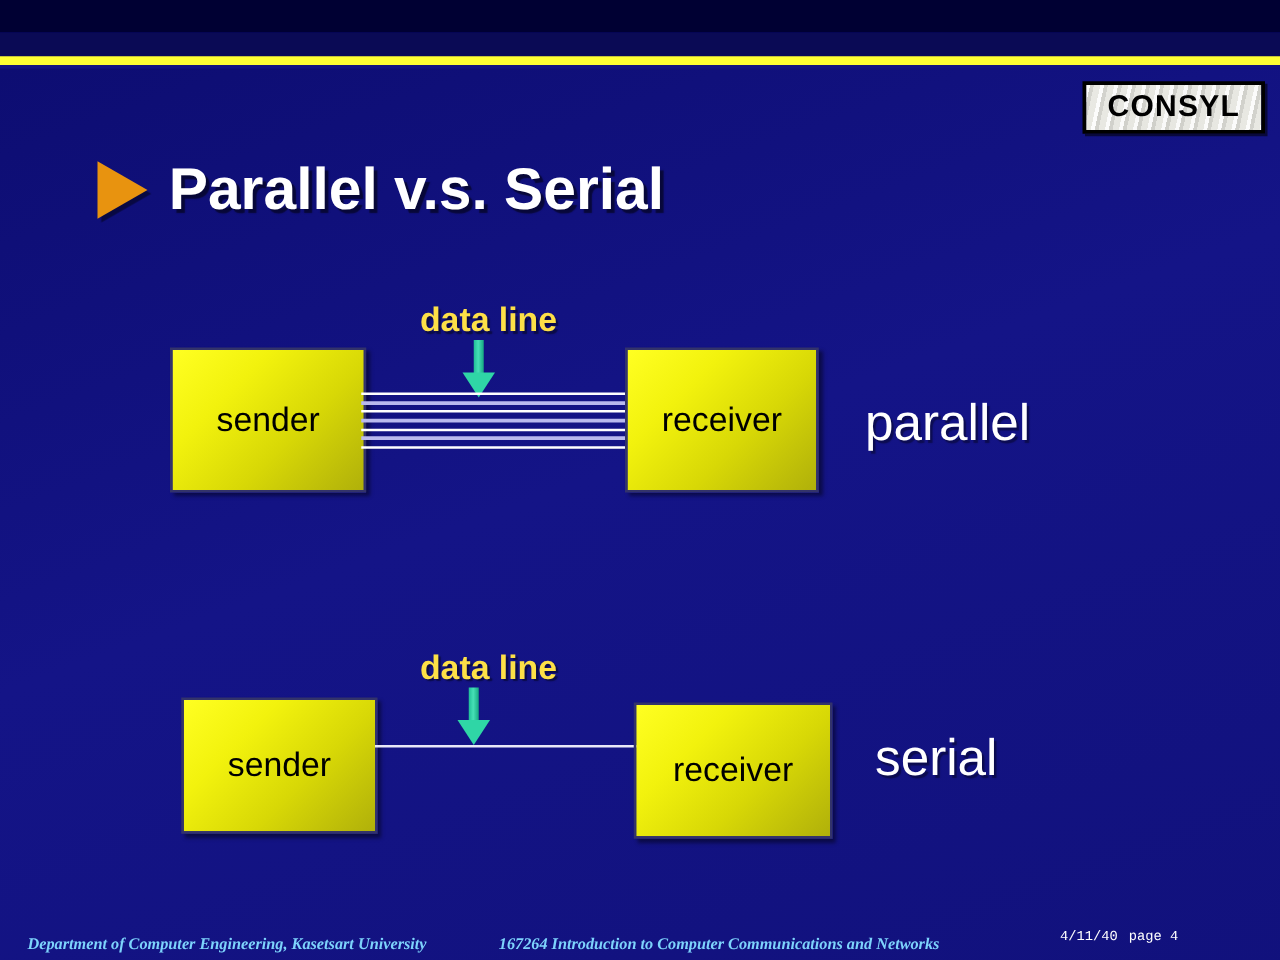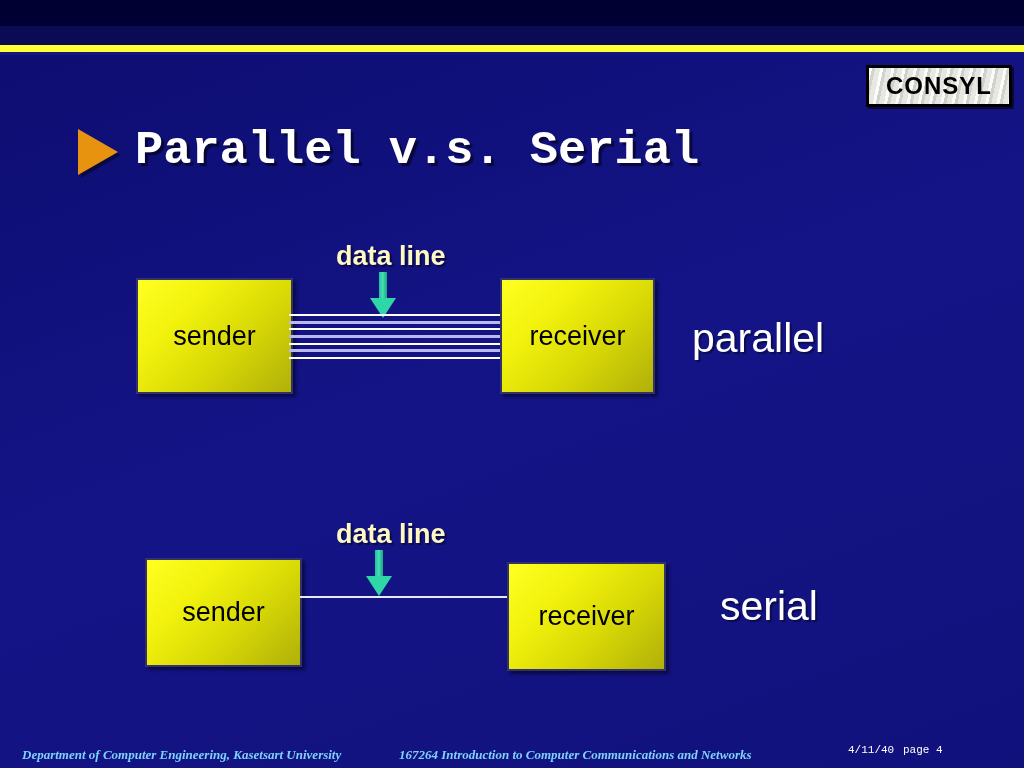--- a/index.html
+++ b/index.html
@@ -83,21 +83,21 @@
     width: 0;
     height: 0;
     border-top: 23px solid transparent;
     border-bottom: 23px solid transparent;
     border-left: 40px solid #e8930f;
     margin-right: 17px;
     margin-top: 3px;
     filter: drop-shadow(3px 3px 0 rgba(0,0,0,0.45));
   }
   .title-text {
-    font-family: Liberation Mono, monospace;
+    font-family: Liberation Sans, sans-serif;
     font-size: 47px;
     font-weight: bold;
     color: #ffffff;
     text-shadow: 3px 3px 1px rgba(0,0,0,0.55);
     white-space: nowrap;
     line-height: 1;
   }
 
   
   .node-box {
@@ -115,21 +115,21 @@
     font-size: 27px;
     color: #000000;
     line-height: 1;
   }
 
   .caption-dataline {
     position: absolute;
     font-family: "Liberation Sans", sans-serif;
     font-weight: bold;
     font-size: 27px;
-    color: #fef9c3;
+    color: #fde047;
     text-shadow: 2px 2px 1px rgba(0,0,0,0.45);
     white-space: nowrap;
     line-height: 1;
   }
 
   .mode-label {
     position: absolute;
     font-family: "Liberation Sans", sans-serif;
     font-weight: normal;
     font-size: 41px;
@@ -267,21 +267,21 @@
     <div class="node-box" style="left:145px; top:532px; width:153px; height:105px;">
       <span class="node-label">sender</span>
     </div>
 
     <div class="serial-wire" style="left:300px; top:570px; width:210px;"></div>
 
     <div class="node-box" style="left:507px; top:536px; width:155px; height:105px;">
       <span class="node-label">receiver</span>
     </div>
 
-    <span class="mode-label" style="left:720px; top:560px;">serial</span>
+    <span class="mode-label" style="left:700px; top:560px;">serial</span>
   </div>
 
   <div>
     <span class="footer-item" style="left:22px; top:722px;">Department of Computer Engineering, Kasetsart University</span>
 
     <span class="footer-item" style="left:399px; top:722px;">167264 Introduction to Computer Communications and Networks</span>
 
     <span class="footer-page" style="left:848px; top:719px;">4/11/40</span>
 
     <span class="footer-page" style="left:903px; top:719px;">page 4</span>

